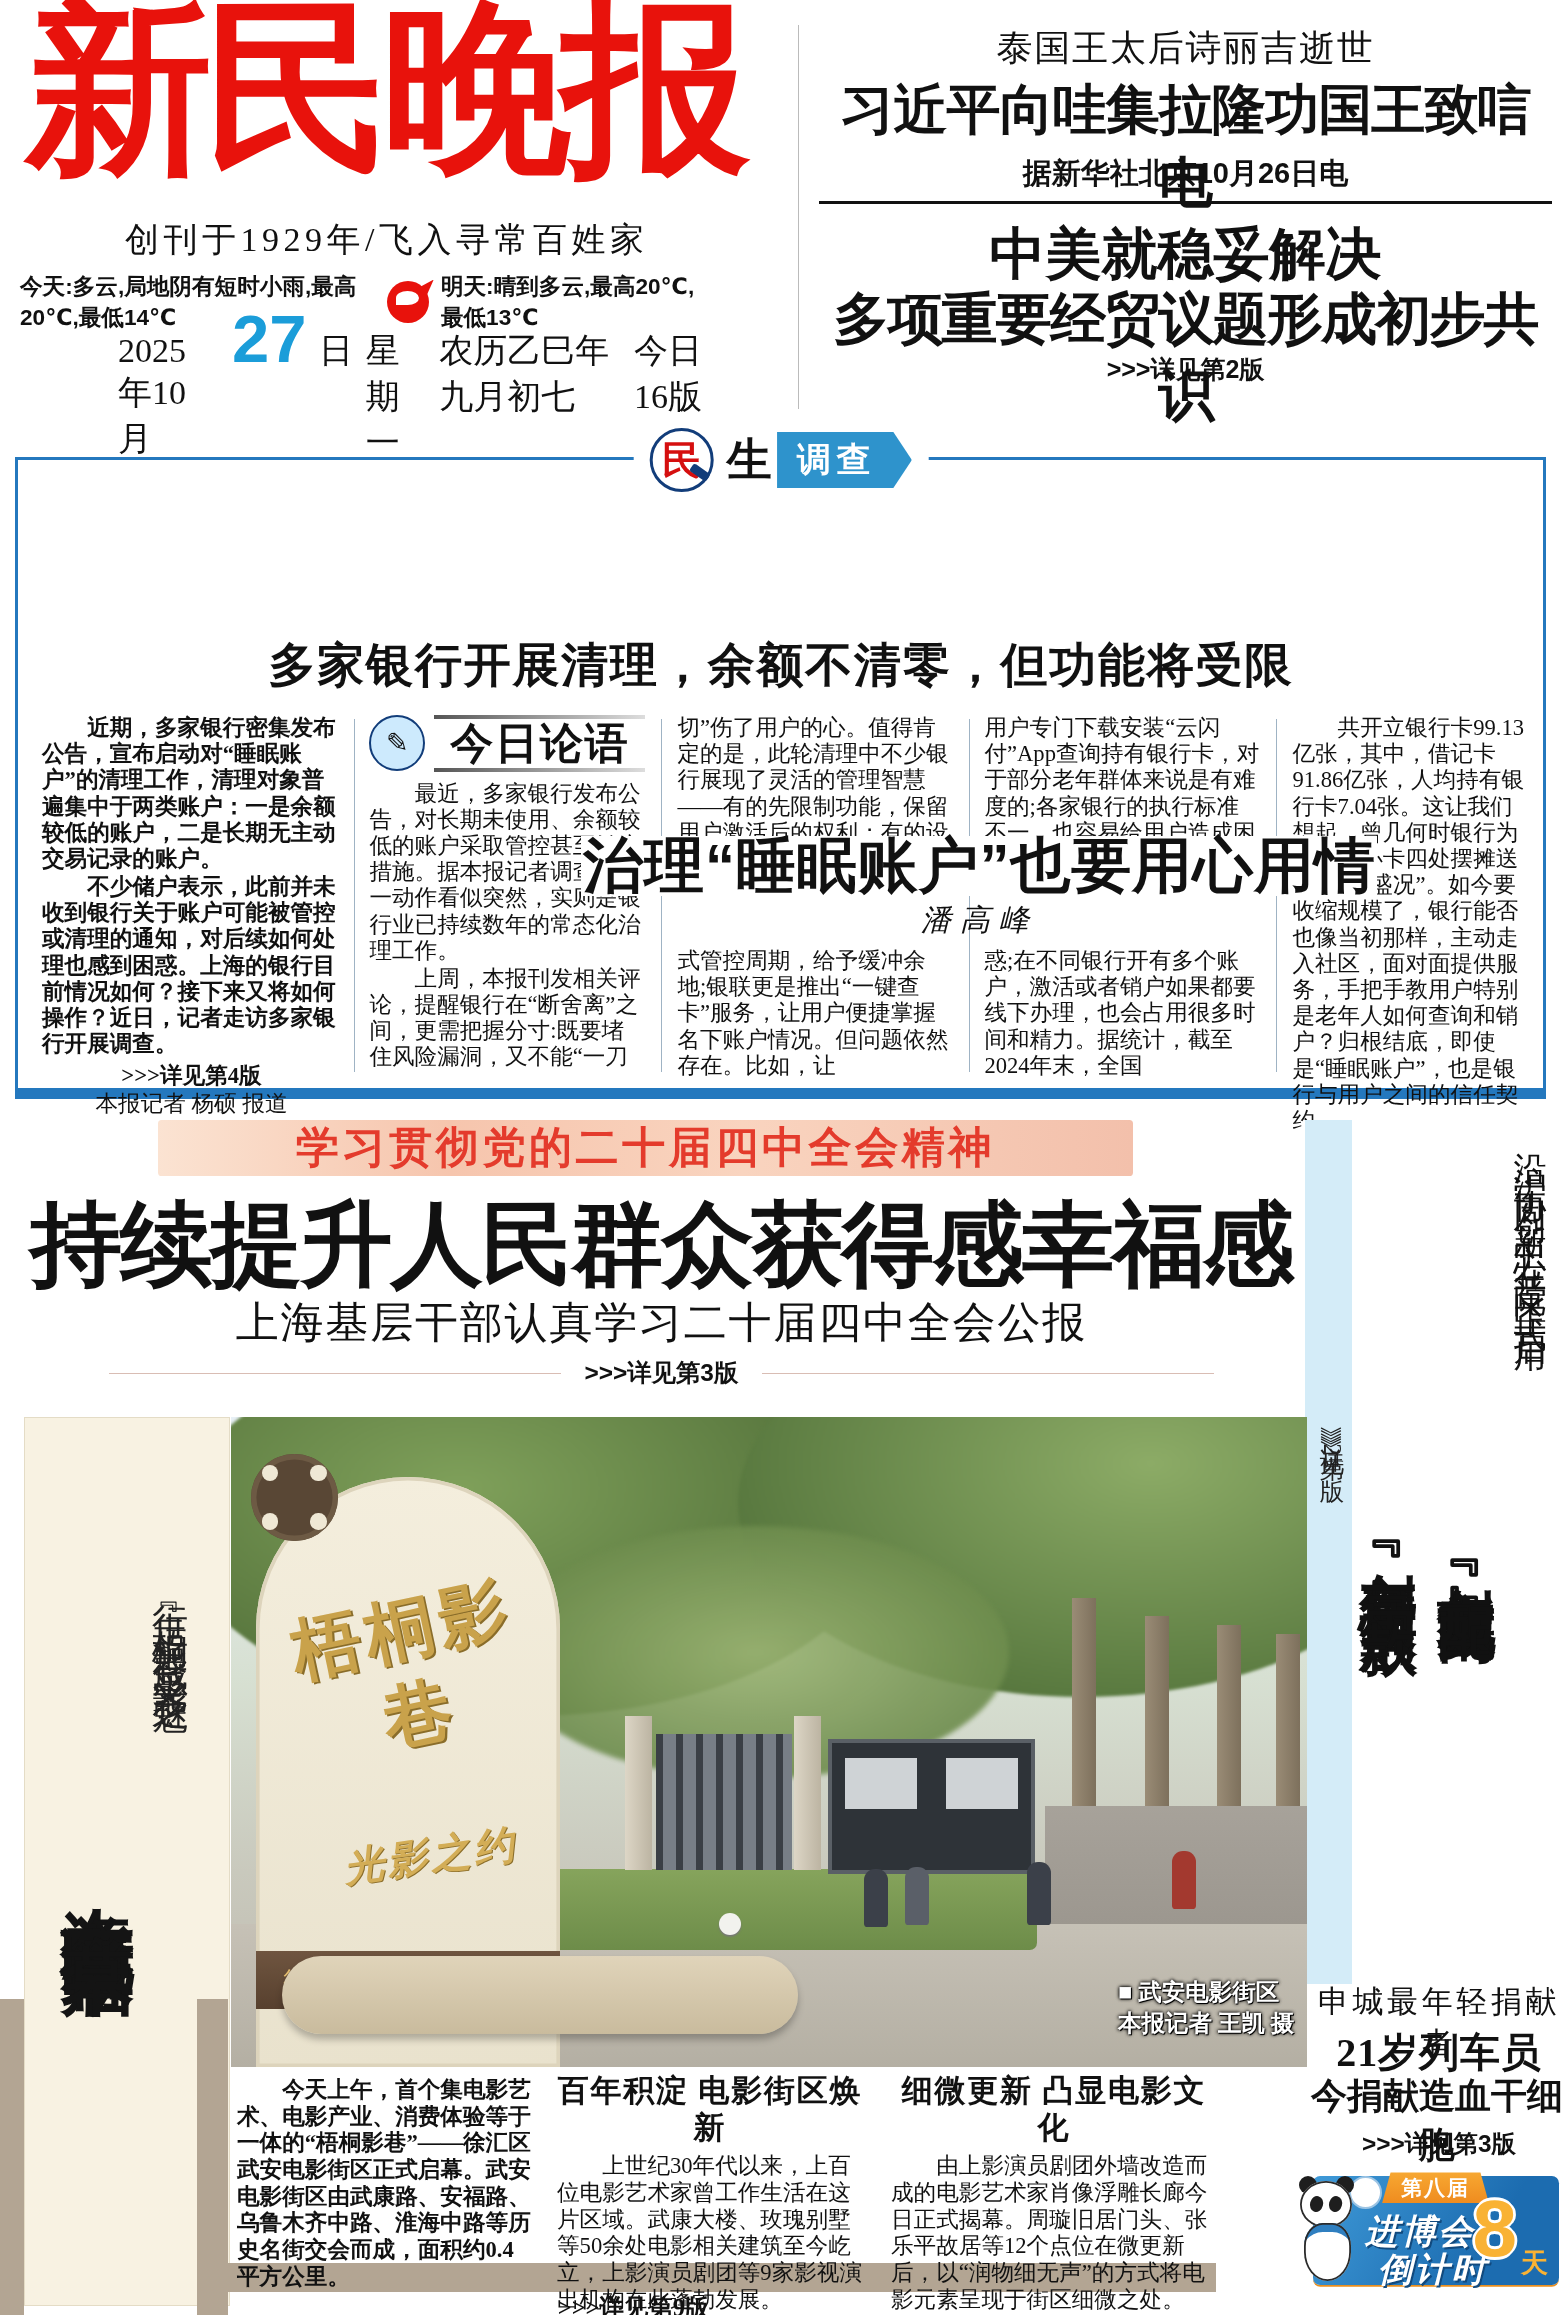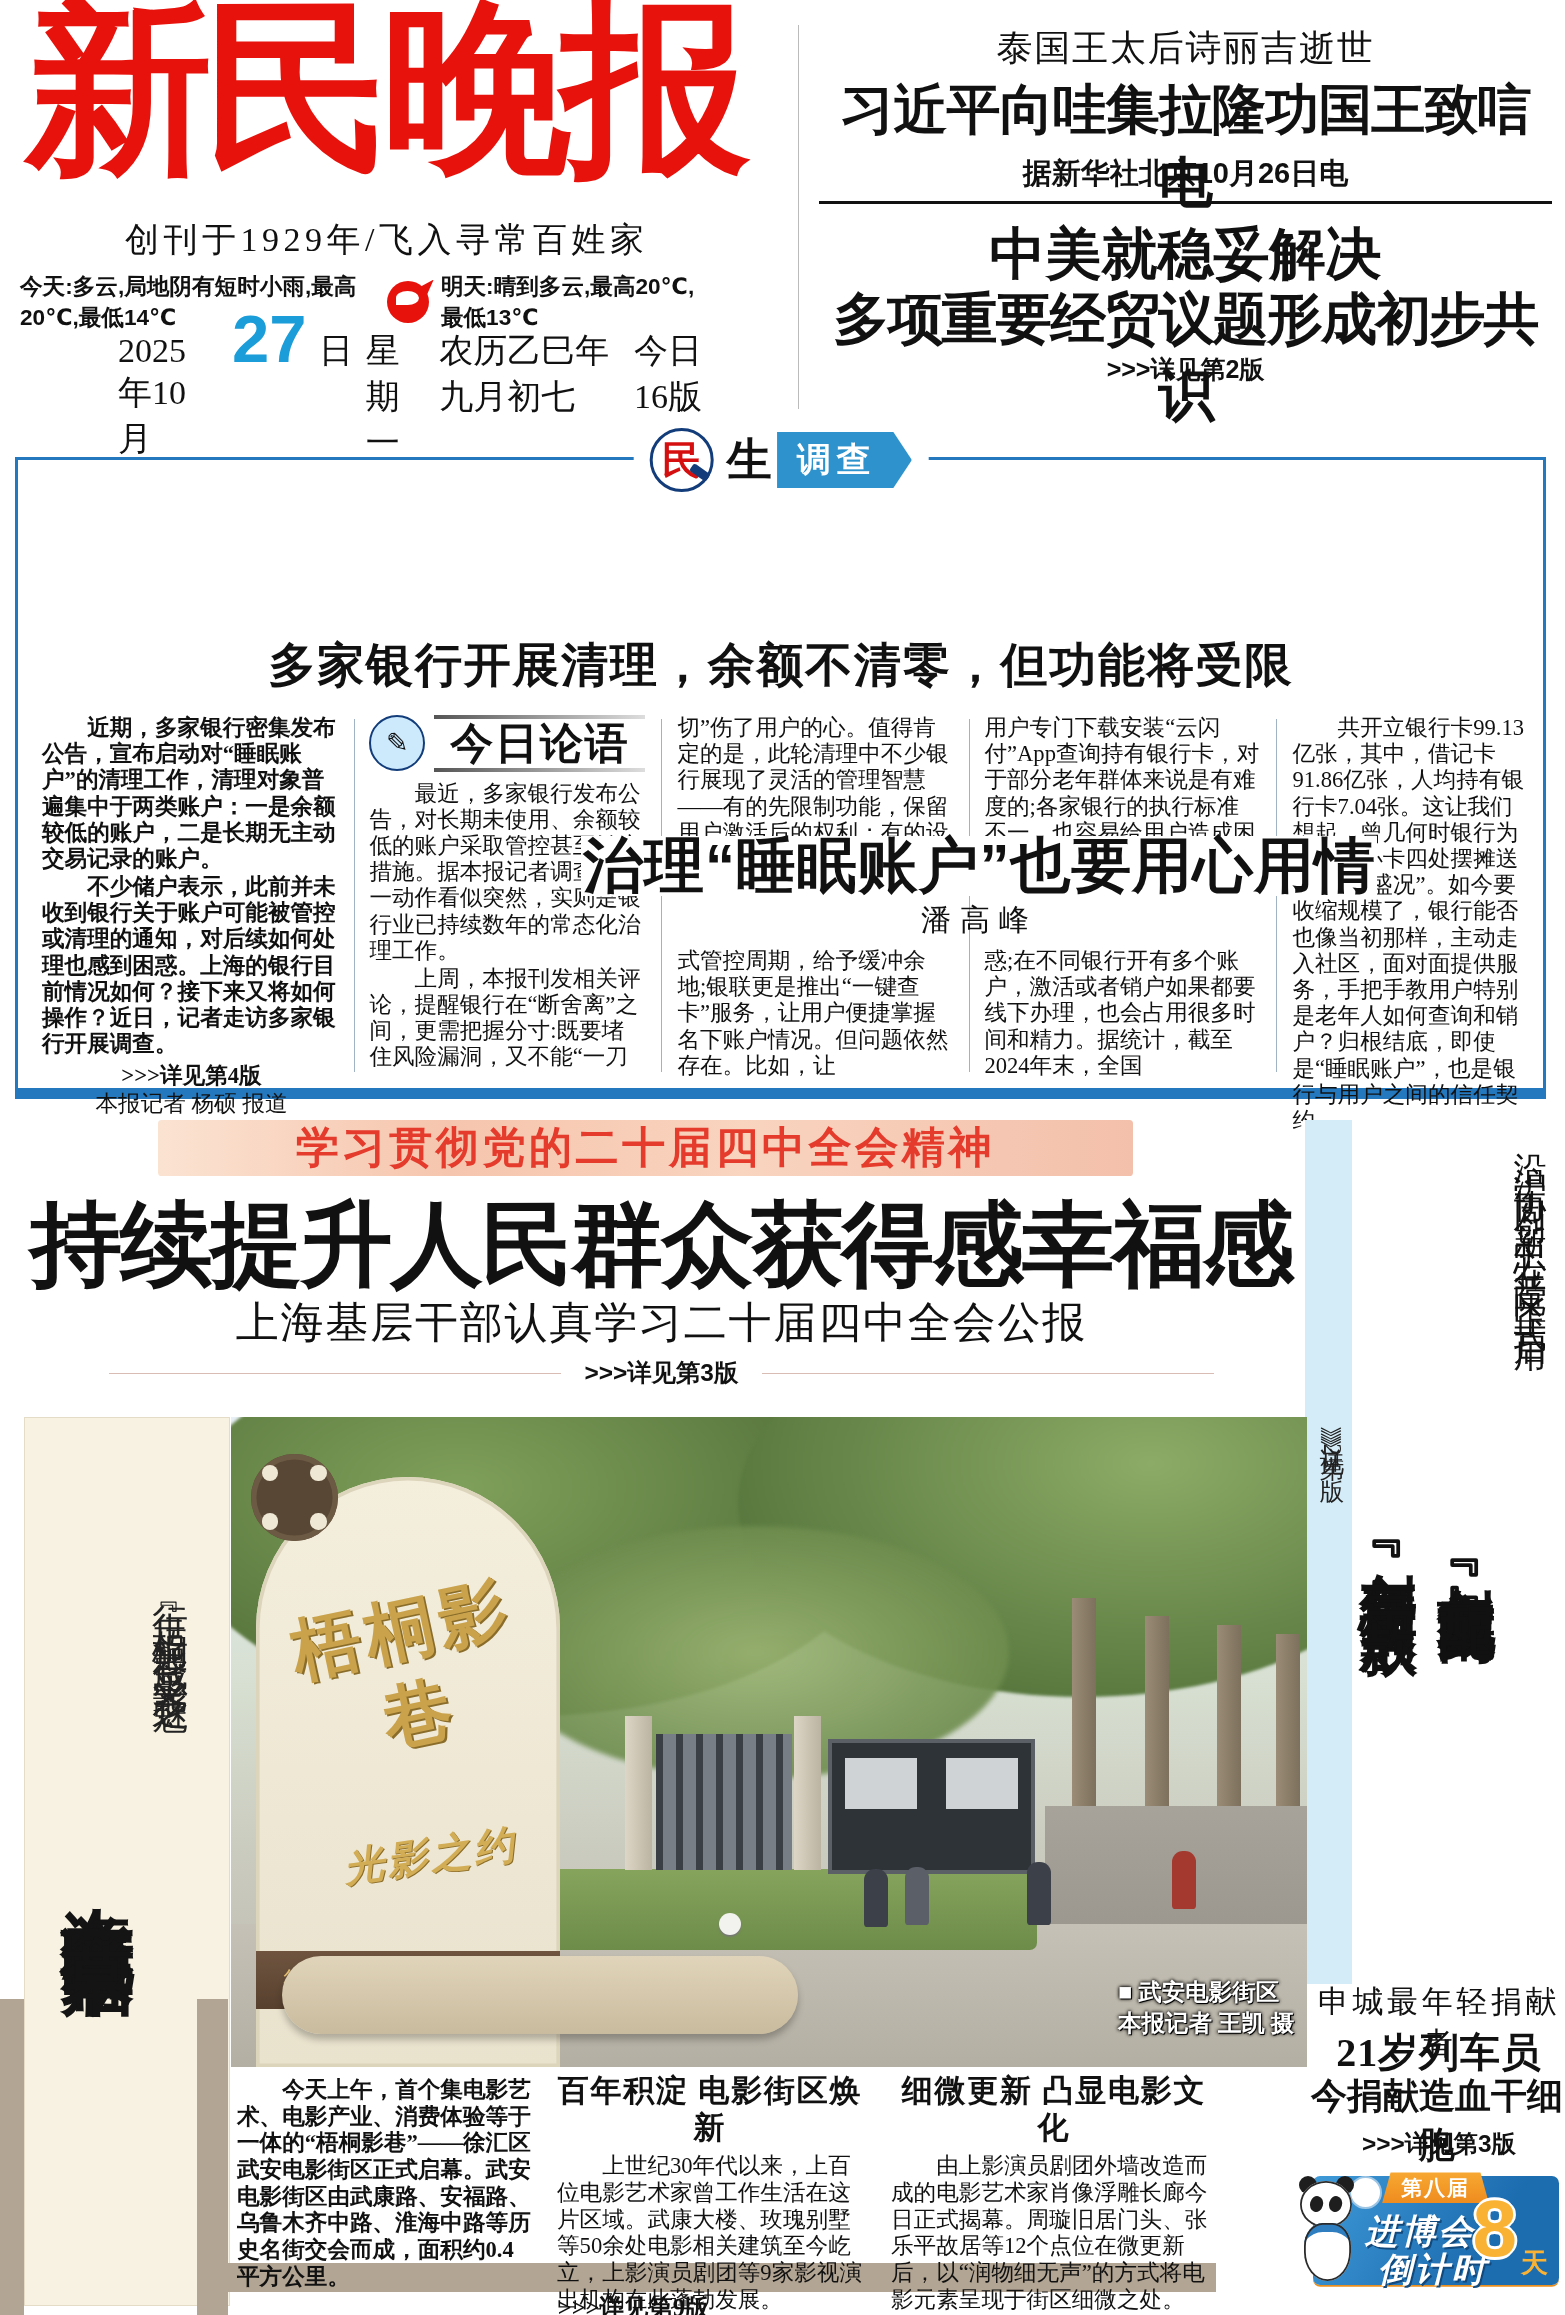--- a/index.html
+++ b/index.html
@@ -52,21 +52,21 @@
   .c-see{text-align:center;font-weight:700;margin-top:5.4px;}
   .c-by{text-align:center;margin-top:1.8px;}
   .lw-head{display:flex;align-items:center;gap:9px;margin-bottom:9px;}
   .lw-icon{width:52px;height:52px;border:2.7px solid #123d7a;border-radius:50%;background:#cdeafd;
            display:flex;align-items:center;justify-content:center;font-size:27px;flex:0 0 auto;}
   .lw-title-wrap{flex:1;}
   .lw-bar{height:3.6px;background:linear-gradient(90deg,#555,#ddd);}
   .lw-title{font-size:43px;font-weight:900;line-height:1.15;text-align:center;letter-spacing:1.8px;}
   .center-headline{left:543px;top:121px;width:796px;text-align:center;font-size:60px;font-weight:900;
                    letter-spacing:0.9px;background:#fff;line-height:1.0;}
-  .center-author{left:543px;top:188px;width:796px;text-align:center;font-size:30px;letter-spacing:9px;}
+  .center-author{left:543px;top:188px;width:796px;text-align:center;font-size:30px;letter-spacing:9px;font-style:italic;}
   
   .plenum-banner{left:158px;top:1120px;width:975px;height:56px;border-radius:3.6px;
      background:linear-gradient(90deg,#fbe3d2,#f6c5ad 30%,#f9d4bf 60%,#f3c0ab);
      display:flex;align-items:center;justify-content:center;
      font-size:43px;font-weight:800;color:#e43b2c;letter-spacing:3.6px;}
   .plenum-h{left:15.4px;top:1183px;width:1292px;font-size:92px;font-weight:900;letter-spacing:-1.8px;}
   .plenum-sub{left:15.4px;top:1294px;width:1292px;font-size:43px;letter-spacing:1.8px;}
   .plenum-see{left:15.4px;top:1357px;width:1292px;display:flex;align-items:center;justify-content:center;gap:23.5px;
               font-size:24.4px;font-weight:700;}
   .plenum-see .rule{height:0.9px;background:#d9bdb4;flex:0 0 452px;}

